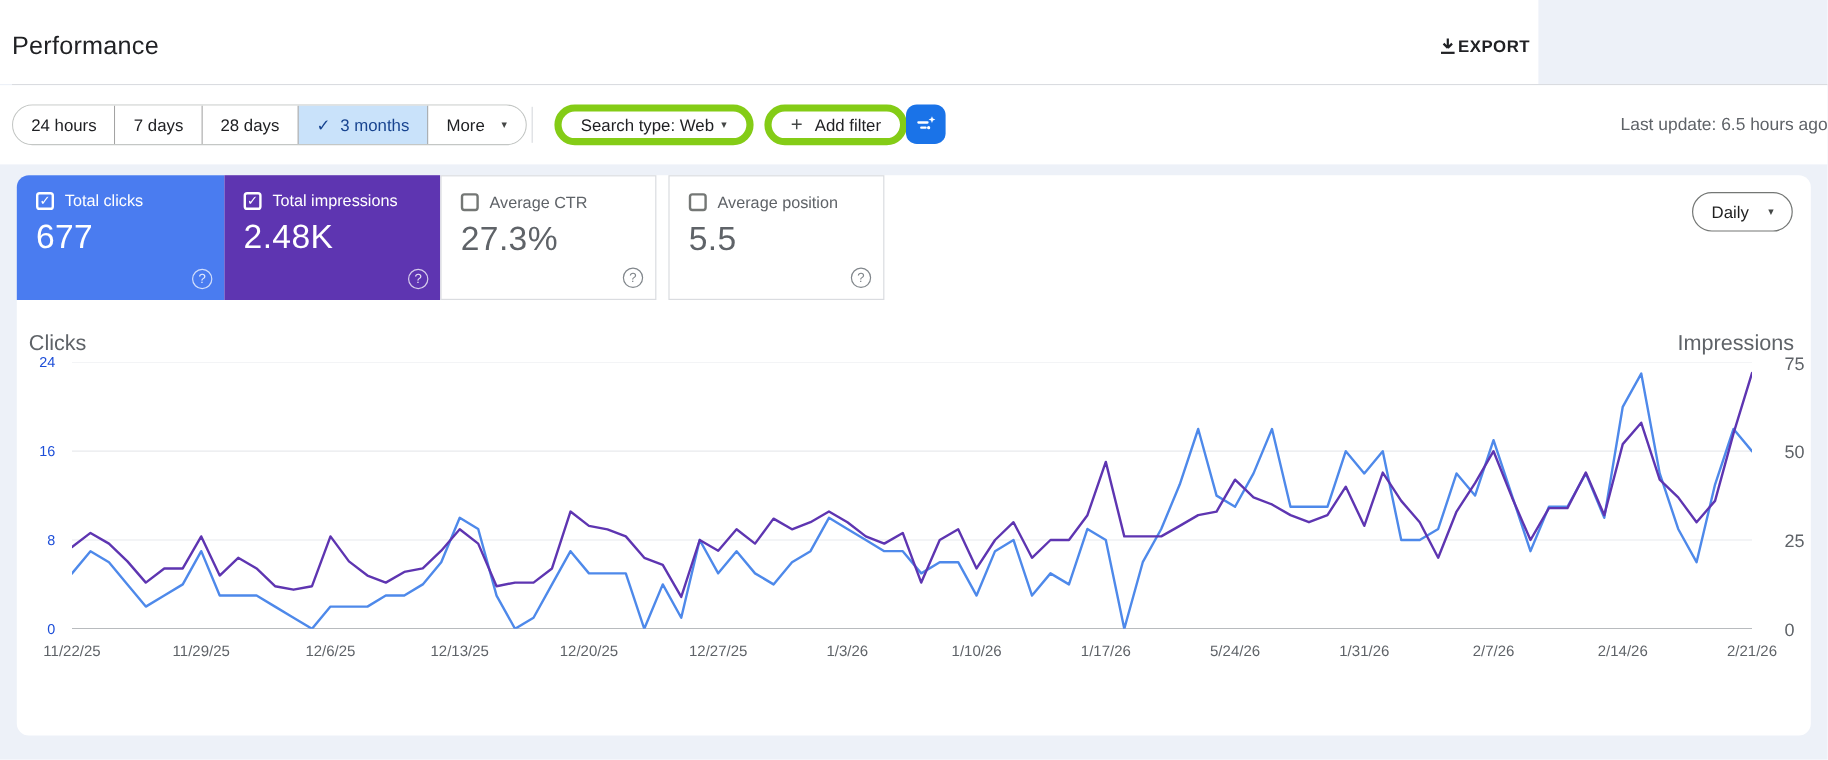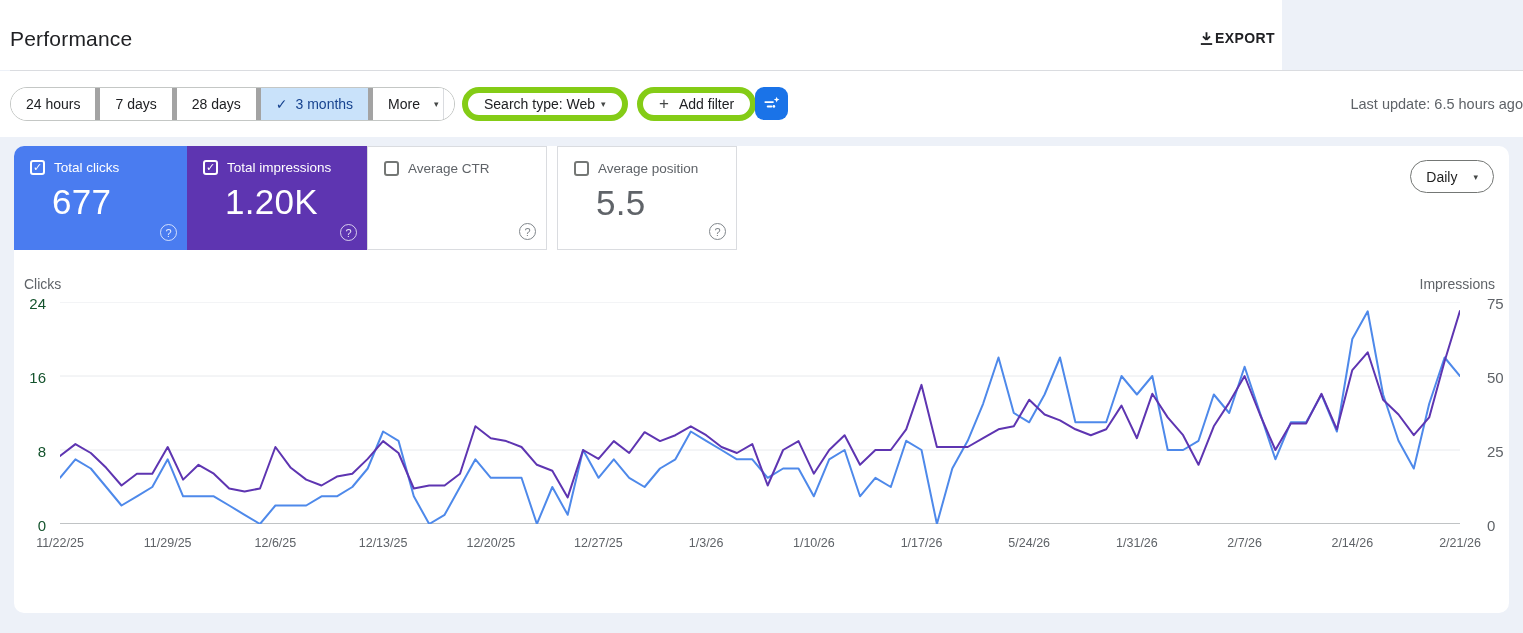--- a/index.html
+++ b/index.html
@@ -14,21 +14,21 @@
   .export-btn { position:absolute; right:7px; top:24px; height:28px; display:flex; align-items:center; 
     background:none; border:none; cursor:pointer; font-family:inherit; }
   .export-label { font-size:14px; font-weight:700; color:#202124; letter-spacing:.4px; }
   .hdr-divider { position:absolute; top:70px; left:10px; width:1513px; height:1px; background:#dadce0; }
 
   
   .filterbar { position:absolute; top:71px; left:0; width:1523px; height:66px; background:#fff; }
   .chip-group { position:absolute; left:10px; top:16px; display:flex; height:34px;
     border:1px solid #c4c7c5; border-radius:17px; overflow:hidden; background:#fff; }
   .chip-seg { display:flex; align-items:center; gap:8px; padding:0 15px; font-size:14px; color:#202124;
-    border-right:5px solid #a3a3a3; cursor:pointer; background:#fff; white-space:nowrap; }
+    border-right:1px solid #a3a3a3; cursor:pointer; background:#fff; white-space:nowrap; }
   .chip-seg:last-child { border-right:none; }
   .chip-seg.selected { background:#c9e2fa; color:#17438f; font-weight:500; }
   .chk-glyph { font-size:14px; }
   .caret { font-size:9px; color:#444746; margin-left:6px; }
   .vline { position:absolute; left:443px; top:18px; width:1px; height:30px; background:#dadce0; }
   .pill { display:flex; align-items:center; height:34px; border:6px solid #84cc16; border-radius:17px;
     background:#fff; font-size:14px; color:#202124; padding:0 16px; cursor:pointer; white-space:nowrap; }
   .pill-searchtype { position:absolute; left:462px; top:16px; }
   .pill-addfilter  { position:absolute; left:637px; top:16px; gap:10px; }
   .plus-glyph { font-size:17px; color:#444746; }
@@ -45,39 +45,39 @@
   .metric-card.plain { background:#fff; border:1px solid #dadce0; }
   .metric-card.gap { margin-left:10px; }
   .metric-top { display:flex; align-items:center; gap:9px; }
   .mc-checkbox { width:15px; height:15px; border-radius:3px; flex:0 0 auto;
     display:flex; align-items:center; justify-content:center; font-size:11px; font-weight:700; }
   .colored .mc-checkbox { border:2px solid #fff; color:#fff; }
   .plain .mc-checkbox { border:2px solid #747775; color:transparent; }
   .metric-label { font-size:13.5px; font-weight:500; }
   .colored .metric-label, .colored .metric-value { color:#fff; }
   .plain .metric-label { color:#5f6368; }
-  .metric-value { font-size:35px; margin-top:7px; letter-spacing:.3px;margin-left:22px; }
+  .metric-value { font-size:28px; margin-top:7px; letter-spacing:.3px; }
   .plain .metric-value { color:#5f6368; }
   .help-dot { position:absolute; right:10px; bottom:9px; width:17px; height:17px; border-radius:50%;
     font-size:11px; display:flex; align-items:center; justify-content:center; }
   .colored .help-dot { border:1.5px solid rgba(255,255,255,.75); color:rgba(255,255,255,.85); }
   .plain .help-dot { border:1.5px solid #80868b; color:#80868b; }
 
   .daily-btn { position:absolute; top:14px; right:15px; height:33px; display:flex; align-items:center; gap:10px;
     border:1px solid #747775; border-radius:17px; background:#fff; font-family:inherit;
     font-size:14px; color:#1f1f1f; padding:0 15px; cursor:pointer; }
 
   
   .chart-wrap { position:absolute; left:0; top:118px; width:1495px; height:340px; }
-  .axis-title { position:absolute; top:12px; font-size:14px; color:#5f6368; }
+  .axis-title { position:absolute; top:12px; font-size:18px; color:#5f6368; }
   .axis-title.left { left:10px; }
   .axis-title.right { right:14px; }
   #plot { position:absolute; left:46px; top:38px; width:1400px; height:222px; }
   #y-left  { position:absolute; left:0;  top:38px; width:38px; height:222px; }
-  #y-left div  { position:absolute; right:6px; font-size:15px; color:#14532d; }
+  #y-left div  { position:absolute; right:6px; font-size:12px; color:#1d4ed8; }
   #y-right { position:absolute; right:12px; top:38px; width:36px; height:222px; }
   #y-right div { position:absolute; left:26px; font-size:15px; color:#5f6368; }
   #x-labels { position:absolute; left:46px; top:272px; width:1400px; height:20px; }
   #x-labels div { position:absolute; transform:translateX(-50%); font-size:12.5px; color:#5f6368; white-space:nowrap; }
 </style>
 </head>
 <body>
 
 <div class="topbar">
   <div class="page-title">Performance</div>
@@ -145,29 +145,30 @@
       </div>
       <div class="metric-value">677</div>
       <span class="help-dot">?</span>
     </div>
 
     <div class="metric-card colored" style="background-color: rgb(94, 53, 177);">
       <div class="metric-top">
         <span class="mc-checkbox">✓</span>
         <span class="metric-label">Total impressions</span>
       </div>
-      <div class="metric-value">1.20K</div>
+      <div class="metric-value">2.48K</div>
       <span class="help-dot">?</span>
     </div>
 
     <div class="metric-card plain">
       <div class="metric-top">
         <span class="mc-checkbox"></span>
         <span class="metric-label">Average CTR</span>
       </div>
+      <div class="metric-value">27.3%</div>
       <span class="help-dot">?</span>
     </div>
 
     <div class="metric-card plain gap">
       <div class="metric-top">
         <span class="mc-checkbox"></span>
         <span class="metric-label">Average position</span>
       </div>
       <div class="metric-value">5.5</div>
       <span class="help-dot">?</span>

